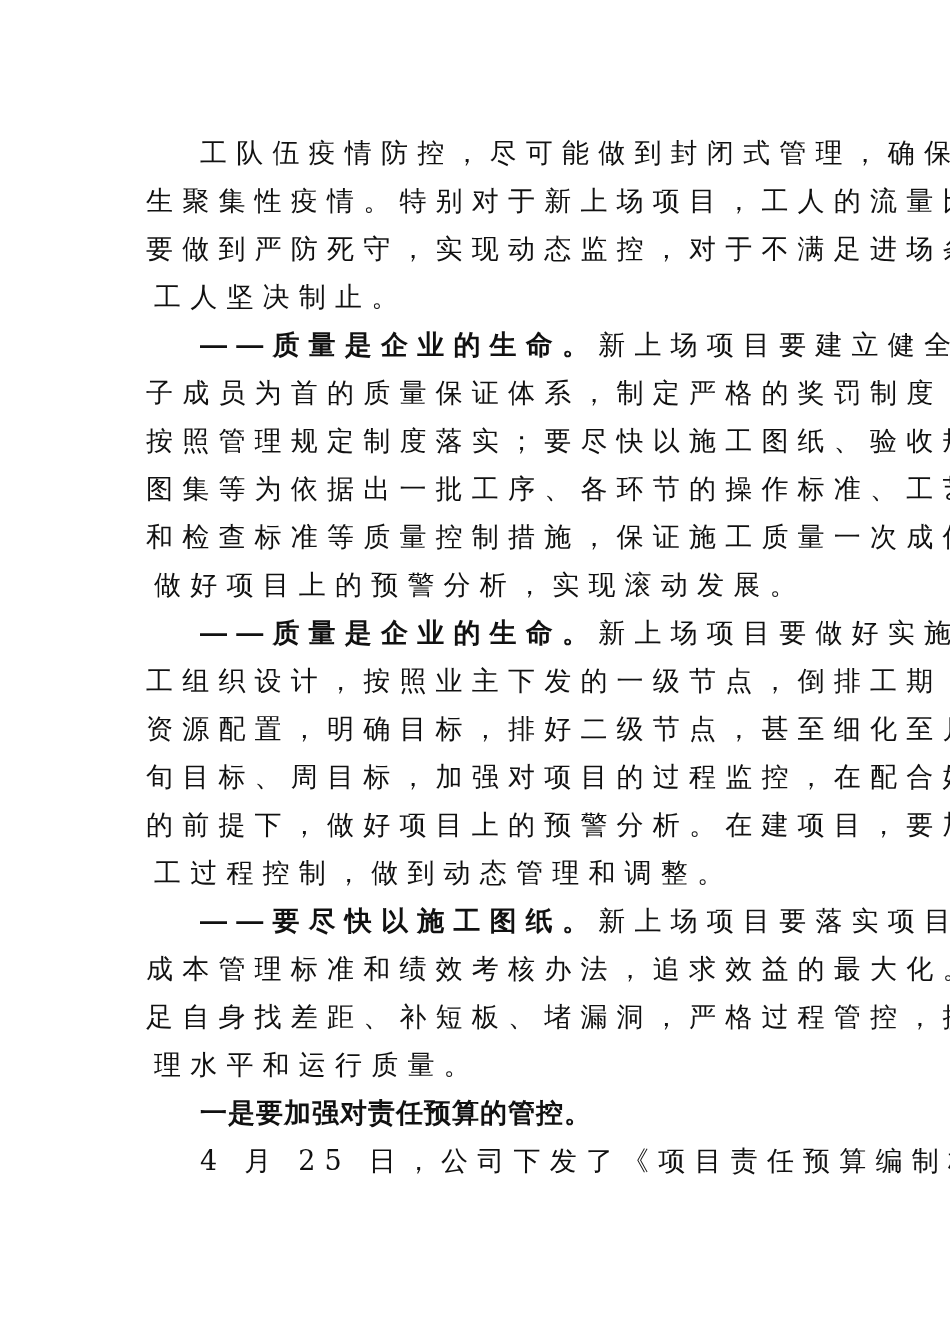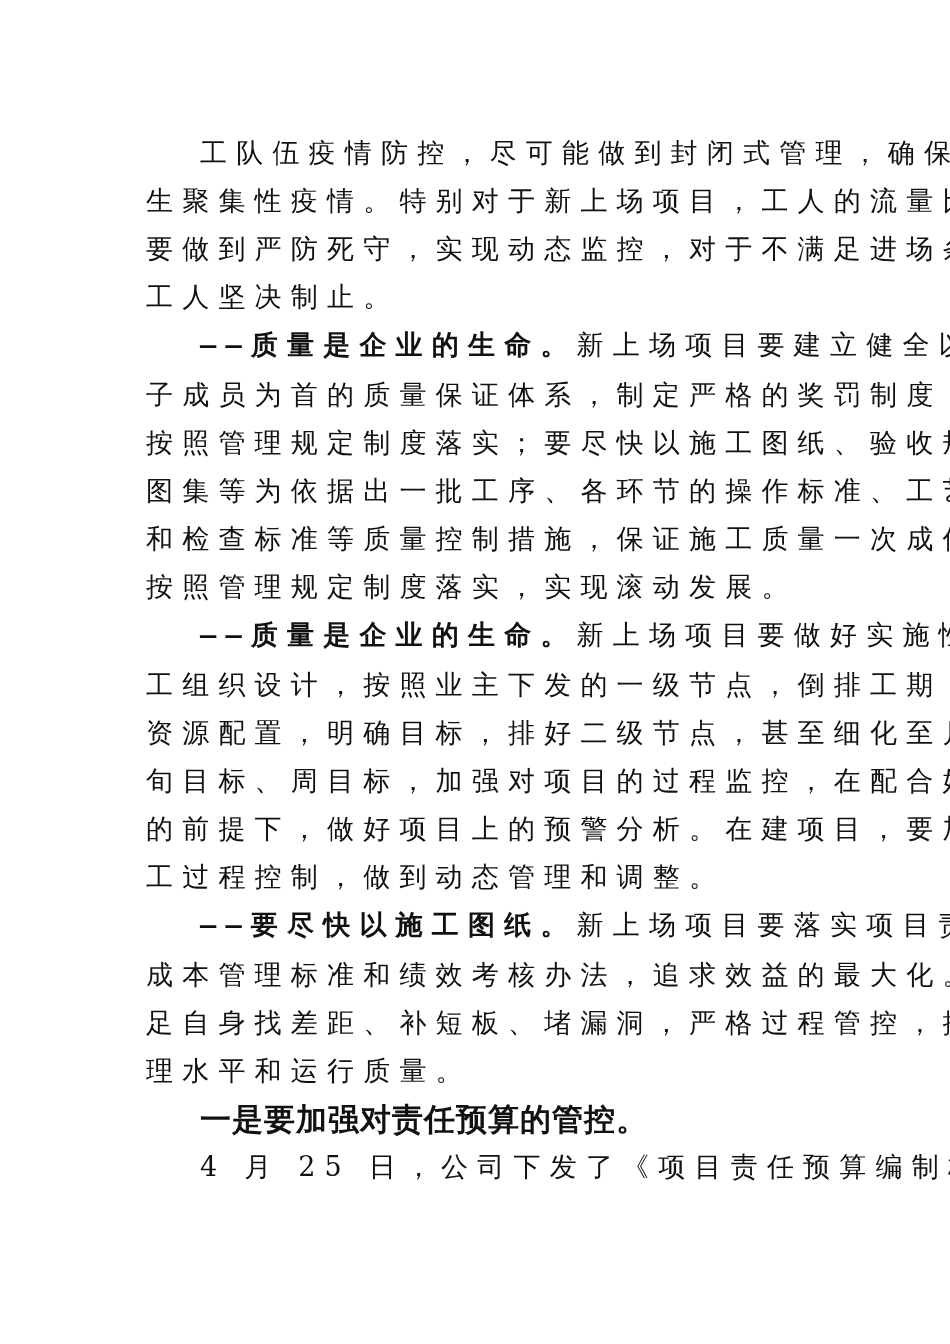--- a/index.html
+++ b/index.html
@@ -24,39 +24,40 @@
     .para {
       margin: 0;
       font-size: 27px;
       line-height: 48px;
       letter-spacing: 9.2px;
       text-align: justify;
       text-justify: inter-character;
       word-break: break-all;
     }
     .bold {
-      font-family: Liberation Mono, monospace;
+      font-family: Liberation Sans, sans-serif;
       font-weight: bold;
     }
     .sub-heading {
       margin: 0;
-      font-size: 31px;
+      font-size: 27px;
       line-height: 48px;
       letter-spacing: 1px;
       text-indent: 54px;
       font-family: "DejaVu Sans", "Liberation Sans", sans-serif;
       font-weight: bold;
     }
     .line {
       display: block;
       white-space: nowrap;
       text-align-last: justify;
     }
     .line.last {
       text-align-last: left;
+      margin-left: 8px;
     }
     .line.indent-line {
       padding-left: 54px;
     }
   </style>
 </head>
 <body>
 
 <div class="page">
 
@@ -66,21 +67,21 @@
     <span class="line">要做到严防死守，实现动态监控，对于不满足进场条件的</span>
     <span class="line last">工人坚决制止。</span>
   </div>
 
   <div class="para">
     <span class="line indent-line"><span class="bold">——质量是企业的生命。</span><span>新上场项目要建立健全以班</span></span>
     <span class="line">子成员为首的质量保证体系，制定严格的奖罚制度，严格</span>
     <span class="line">按照管理规定制度落实；要尽快以施工图纸、验收规范、</span>
     <span class="line">图集等为依据出一批工序、各环节的操作标准、工艺标准</span>
     <span class="line">和检查标准等质量控制措施，保证施工质量一次成优，以</span>
-    <span class="line last">按照管理规定制度落实，实现滚动发展。</span>
+    <span class="line last">做好项目上的预警分析，实现滚动发展。</span>
   </div>
 
   <div class="para">
     <span class="line indent-line"><span class="bold">——质量是企业的生命。</span><span>新上场项目要做好实施性施</span></span>
     <span class="line">工组织设计，按照业主下发的一级节点，倒排工期，统筹</span>
     <span class="line">资源配置，明确目标，排好二级节点，甚至细化至月目标</span>
     <span class="line">旬目标、周目标，加强对项目的过程监控，在配合好公司</span>
     <span class="line">的前提下，做好项目上的预警分析。在建项目，要加强施</span>
     <span class="line last">工过程控制，做到动态管理和调整。</span>
   </div>

